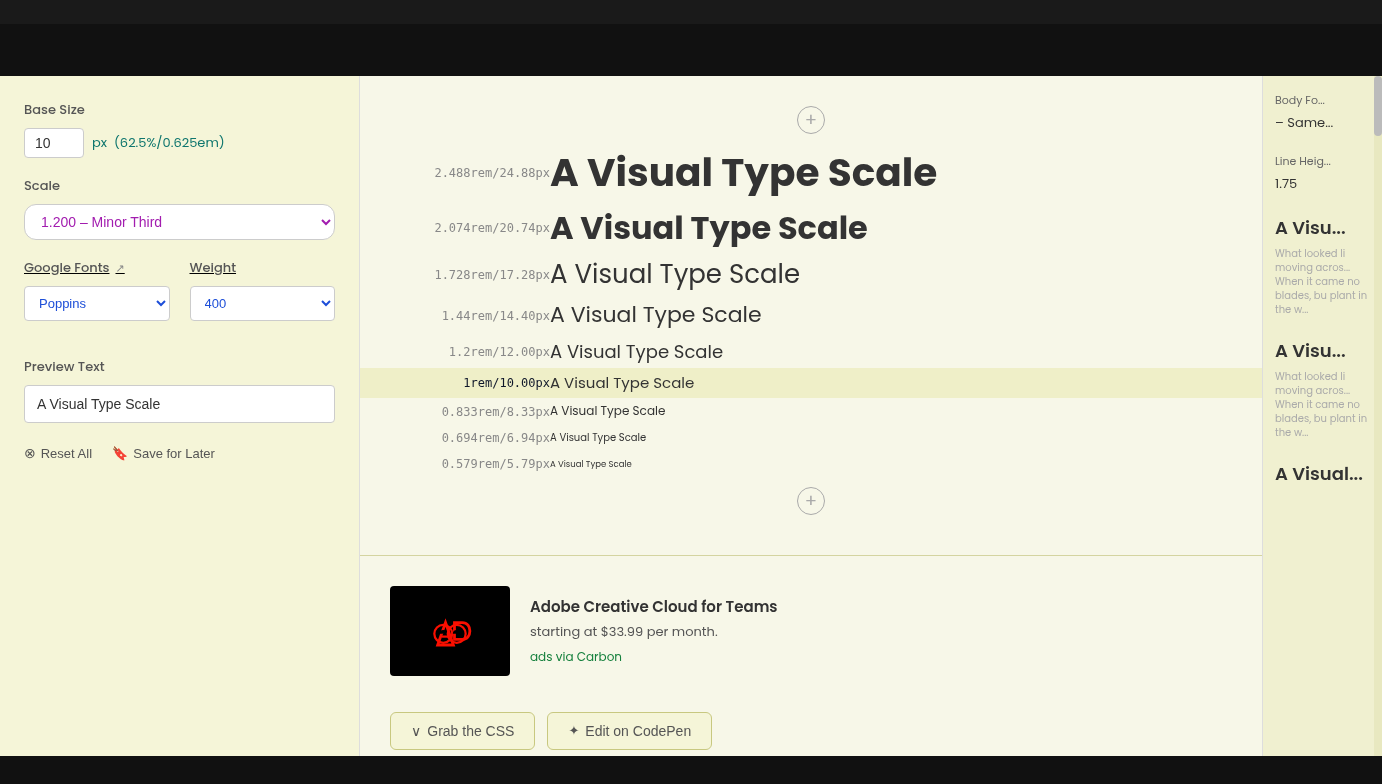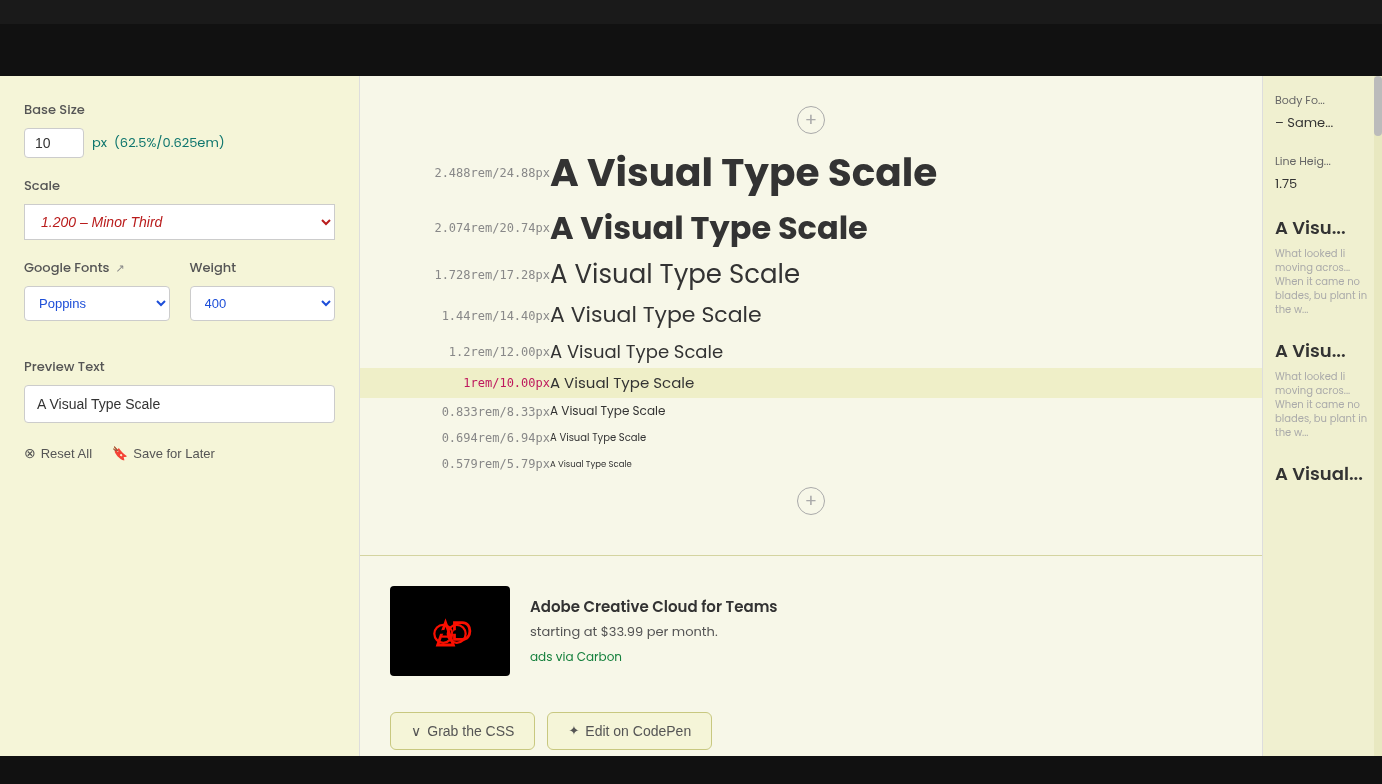--- a/index.html
+++ b/index.html
@@ -54,32 +54,32 @@
     .base-size-unit {
       font-size: 13px;
       color: #0f766e;
     }
 
     .scale-select {
       width: 100%;
       padding: 8px 12px;
       border: 1px solid #ccc;
       background: #fff;
-      border-radius: 0;
+      border-radius: 12px;
       font-size: 14px;
-      color: #b91c1c;
+      color: #a21caf;
       appearance: auto;
       cursor: pointer;
-      font-style: italic;
     }
 
     .two-col {
       display: grid;
       grid-template-columns: 1fr 1fr;
       gap: 20px;
+      text-decoration: underline;
     }
 
     .google-fonts-label {
       display: flex;
       align-items: center;
       gap: 6px;
     }
 
     .external-link-icon {
       font-size: 11px;
@@ -177,21 +177,21 @@
 
     .scale-label {
       font-size: 12px;
       color: #888;
       min-width: 160px;
       text-align: right;
       font-family: monospace;
     }
 
     .scale-row.highlighted .scale-label {
-      color: #be185d;
+      color: #0f172a;
     }
 
     .scale-preview {
       color: #333;
       font-family: 'Poppins', sans-serif;
       line-height: 1.2;
     }
 
     .divider {
       border: none;

